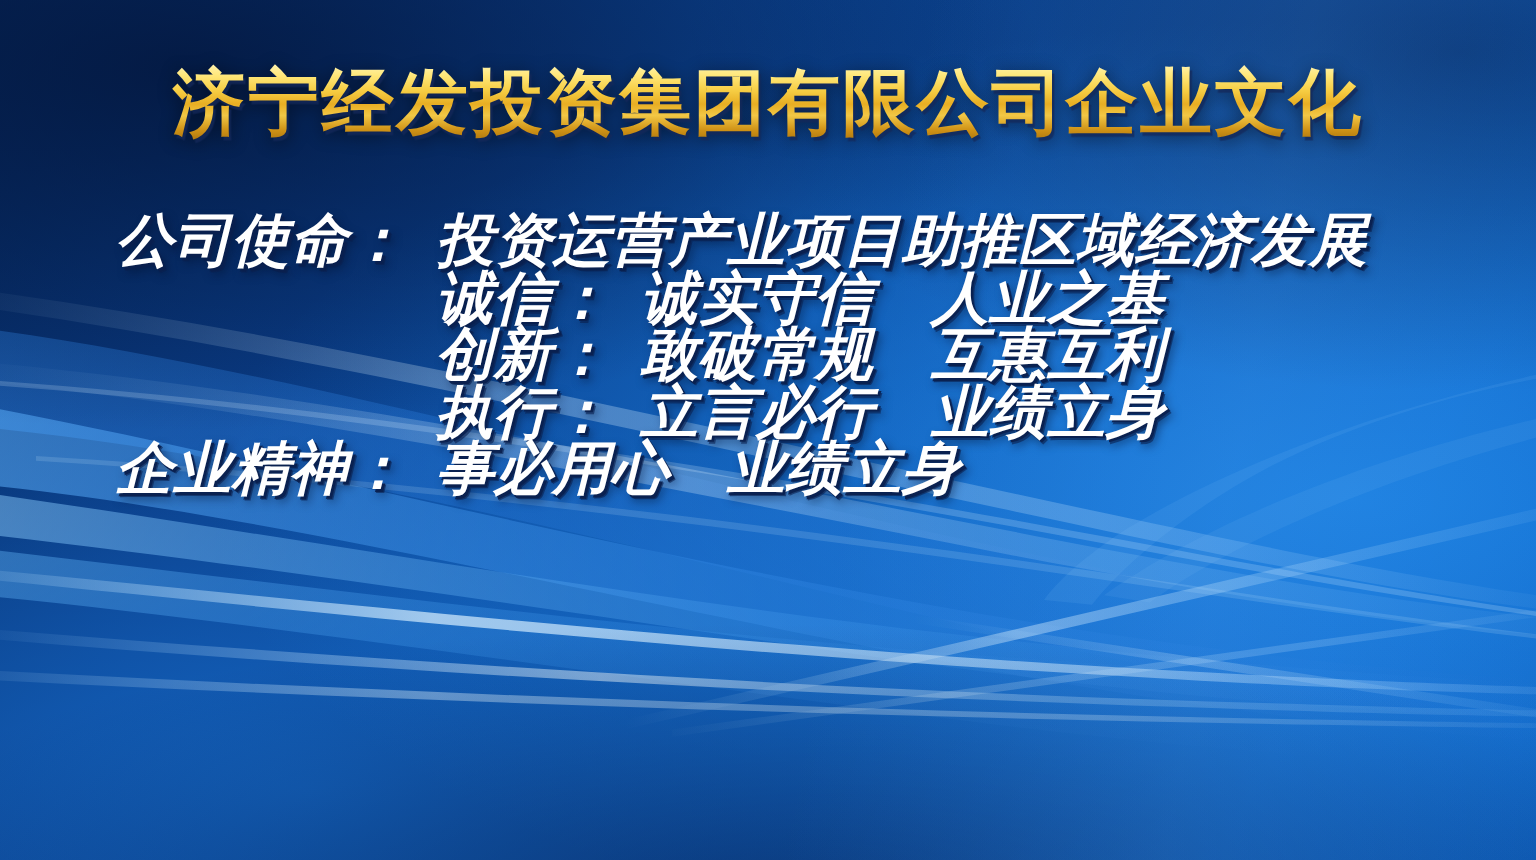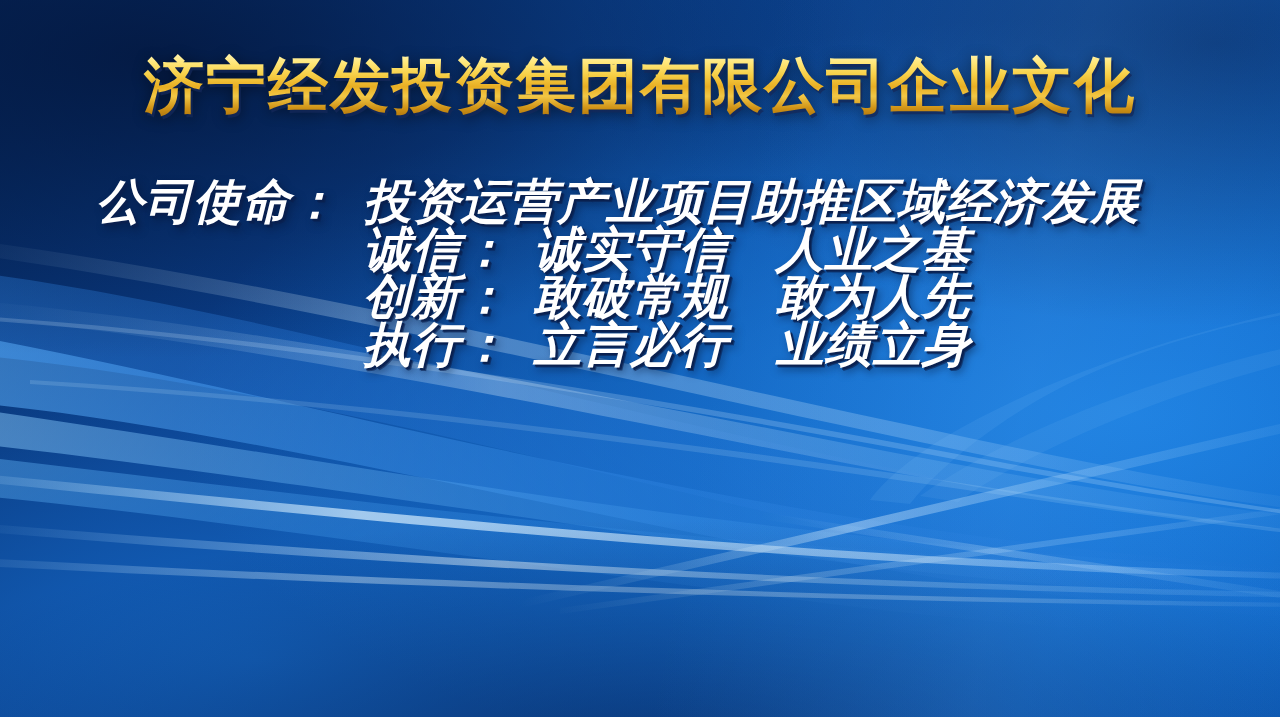--- a/index.html
+++ b/index.html
@@ -180,24 +180,27 @@
       </div>
 
 
 
       <div class="line indent">
         <span>诚信：</span><span class="gap"></span><span>诚实守信　人业之基</span>
       </div>
 
 
       <div class="line indent">
-        <span>创新：</span><span class="gap"></span><span>敢破常规　敢为人先</span>
+        <span>创新：</span><span class="gap"></span><span>敢破常规　互惠互利</span>
       </div>
 
       <div class="line indent">
         <span>执行：</span><span class="gap"></span><span>立言必行　业绩立身</span>
       </div>
 
 
+      <div class="line lead">
+        <span>企业精神：</span><span class="gap"></span><span>事必用心　业绩立身</span>
+      </div>
 
     </div>
   </div>
 </div>
 
 </body></html>

